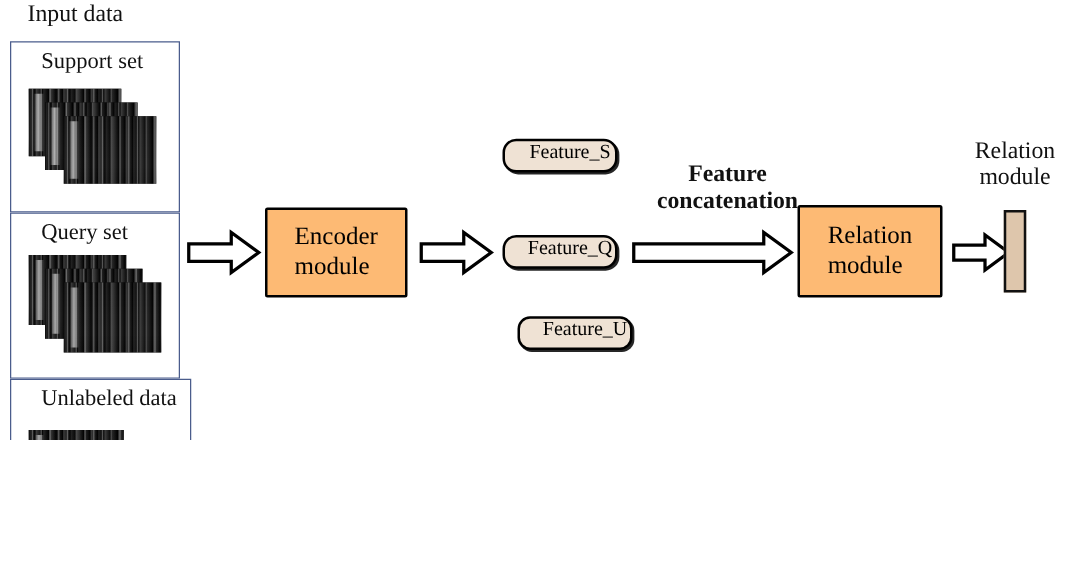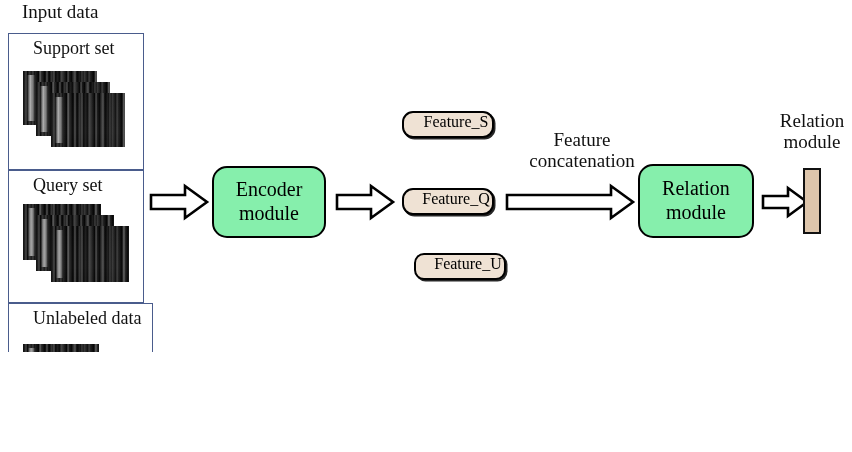--- a/index.html
+++ b/index.html
@@ -94,27 +94,26 @@
     filter: blur(0.4px);
   }
   .spec-a { left: 0;    top: 0;   z-index: 1; }
   .spec-b { left: 13px; top: 11px; z-index: 2; }
   .spec-c { left: 28px; top: 22px; z-index: 3; }
 
   
   .module {
     position: absolute;
     box-sizing: border-box;
-    background: #86efac;
+    background: #fdba74;
     border: 2.6px solid #000000;
-    border-radius: 15px;
+    border-radius: 2px;
     display: flex;
     align-items: center;
     justify-content: center;
-    text-align: center;
     font-family: "Liberation Serif", "DejaVu Serif", serif;
     font-size: 20px;
     line-height: 1.18;
     color: #000000;
   }
 
   
   .feature-pill {
     position: absolute;
     box-sizing: border-box;
@@ -145,20 +144,21 @@
     border: 2.2px solid #111111;
   }
 
   #feature-concat-label {
     left: 512px;
     top: 129px;
     font-size: 19px;
     text-align: center;
     width: 140px;
     white-space: normal;
+    font-weight: bold;
   }
   #relation-score-label {
     left: 772px;
     top: 110px;
     font-size: 19px;
     text-align: center;
     width: 80px;
     white-space: normal;
   }
 </style>

